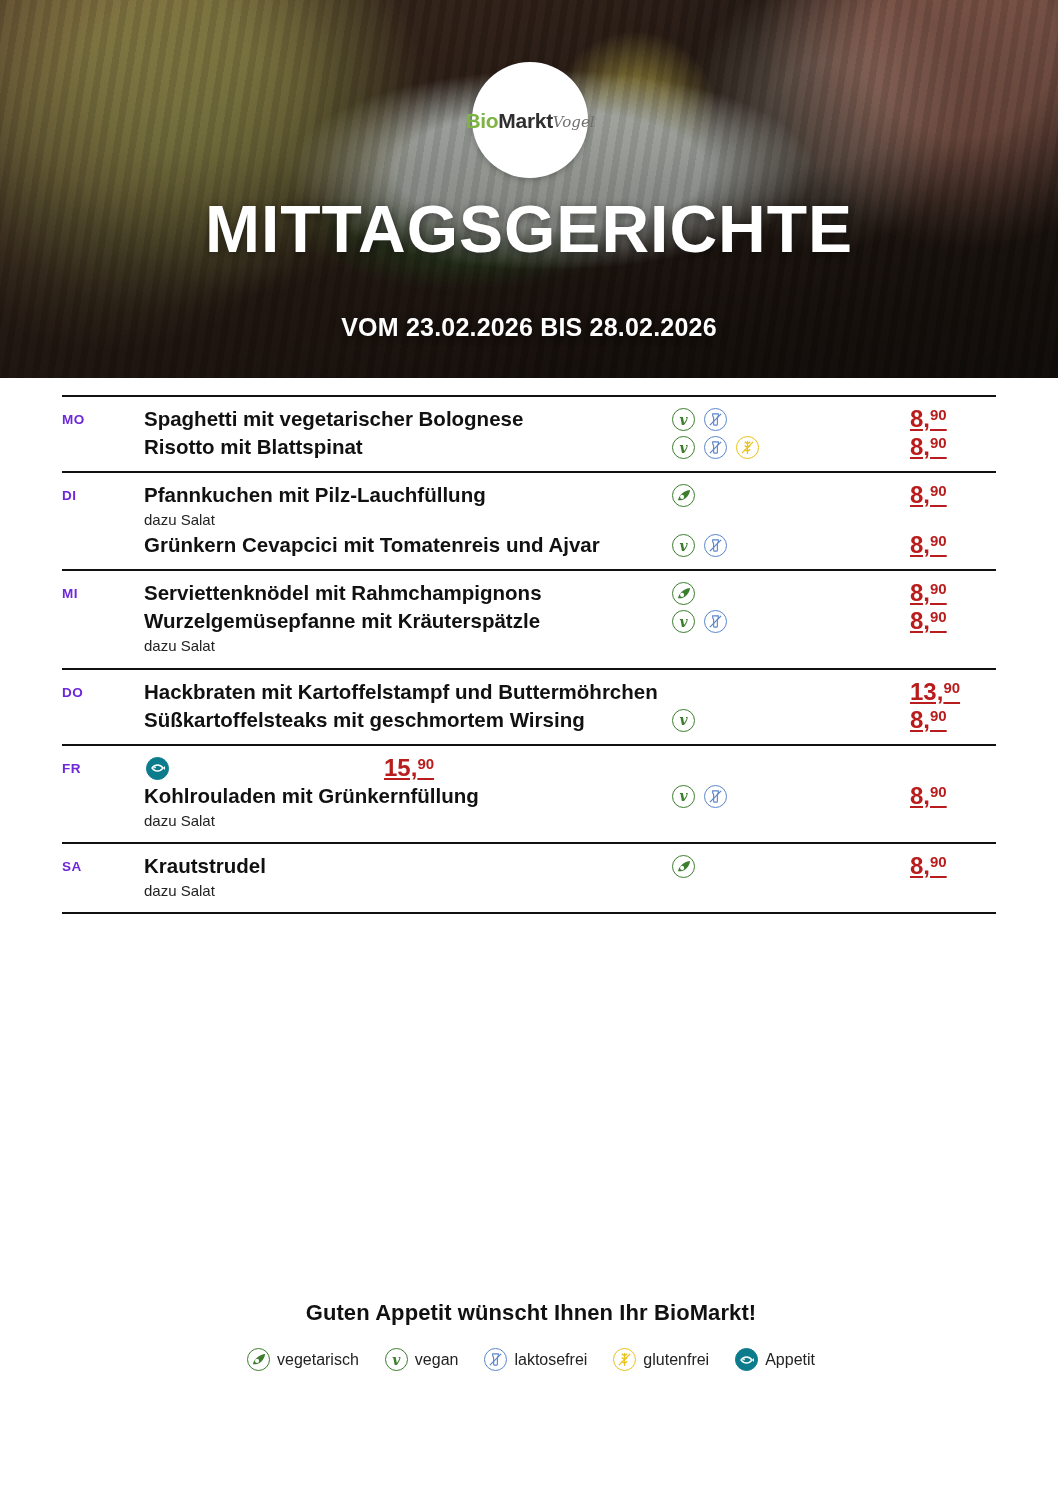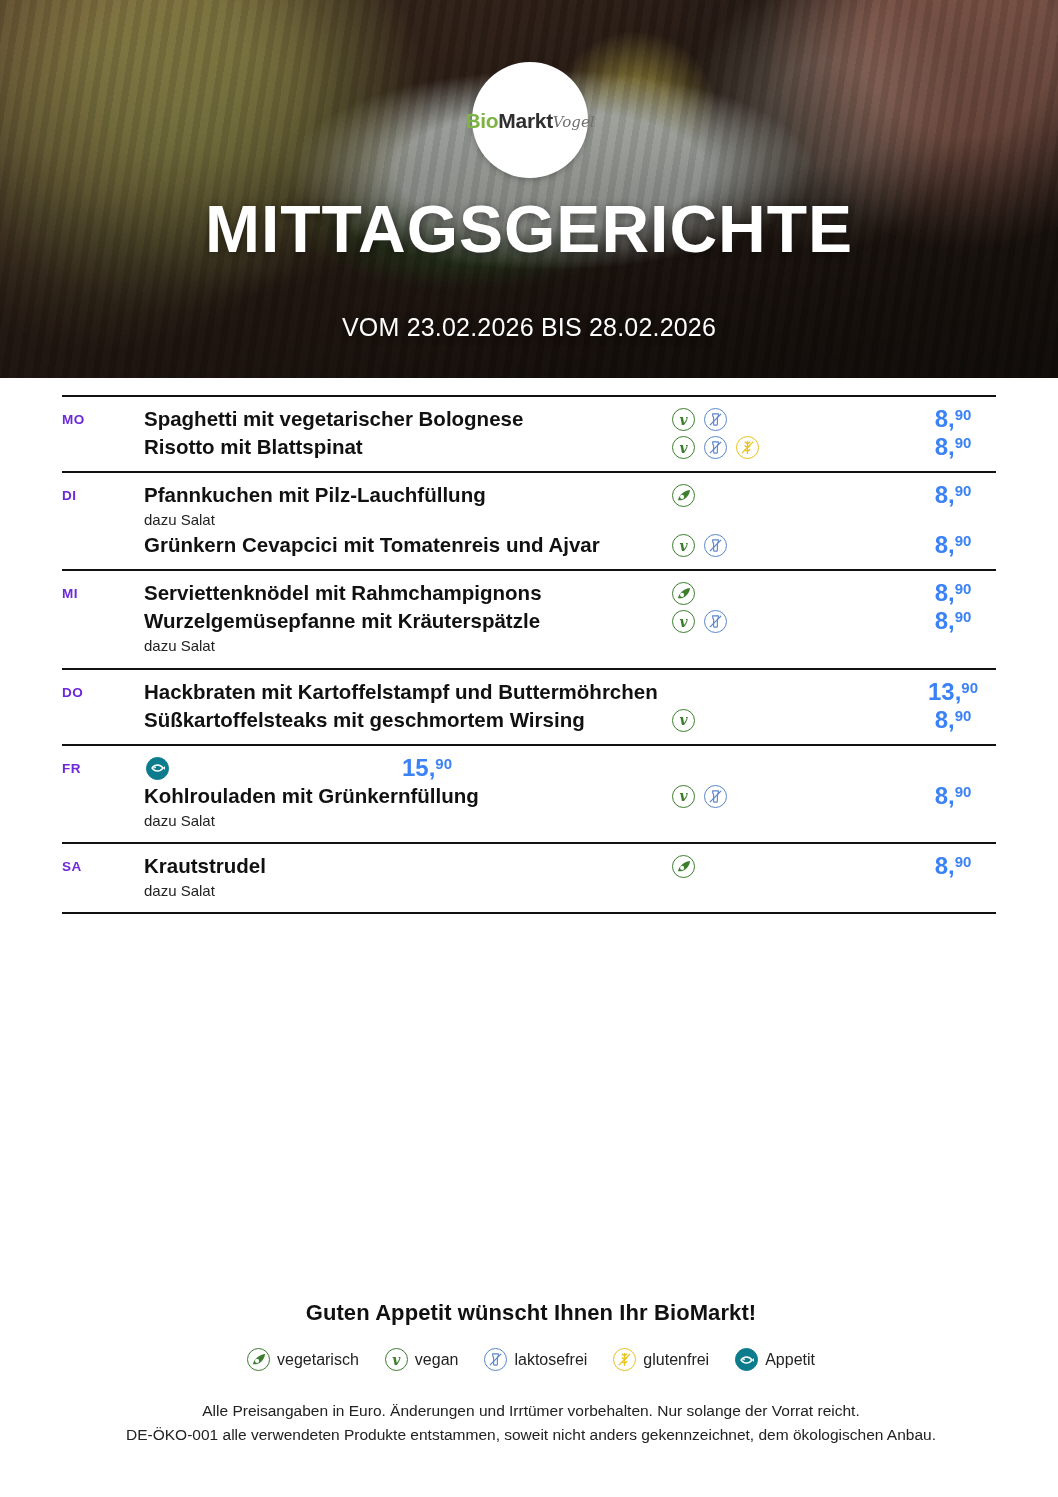--- a/index.html
+++ b/index.html
@@ -97,21 +97,21 @@
     line-height: 1;
     text-shadow: 0 2px 10px rgba(0,0,0,.45);
   }
   .hero-sub {
     position: absolute;
     left: 0; right: 0;
     top: 313px;
     text-align: center;
     color: #ffffff;
     font-size: 25px;
-    font-weight: normal;
+    font-weight: bold;
     letter-spacing: 0.2px;
     text-shadow: 0 2px 8px rgba(0,0,0,.45);
   }
 
   
   .menu {
     margin: 17px 62px 0 62px;
     width: 934px;
   }
   .day-block {
@@ -157,26 +157,27 @@
     width: 238px;
     display: flex;
     align-items: center;
     justify-content: flex-start;
     gap: 9px;
     padding-top: 2px;
     padding-left: 2px;
   }
   .price {
     flex: 0 0 86px;
-    text-align: center;
+    text-align: left;
     font-size: 24px;
     font-weight: bold;
-    color: #3b82f6;
+    color: #b91c1c;
     white-space: nowrap;
     line-height: 1.1;
+    text-decoration: underline;
   }
   .price sup {
     font-size: 15px;
     vertical-align: baseline;
     position: relative;
     top: -7px;
   }
 
   
   .chip {
@@ -459,17 +460,13 @@
         <span class="chip chip-wildfang">
           <svg width="16" height="16" viewBox="0 0 16 16">
             <path d="M2 8 C5 4, 10 4, 13 8 C10 12, 5 12, 2 8 Z" fill="none" stroke="#ffffff" stroke-width="1.3"></path>
             <path d="M13 8 l2 -2 v4 z" fill="#ffffff"></path>
             <circle cx="5" cy="7.4" r="0.9" fill="#ffffff"></circle>
           </svg>
         </span>
         <span>Appetit</span>
       </div>
     </div>
-  <div class="disclaimer">
-    <div>Alle Preisangaben in Euro. Änderungen und Irrtümer vorbehalten. Nur solange der Vorrat reicht.</div>
-    <div>DE-ÖKO-001 alle verwendeten Produkte entstammen, soweit nicht anders gekennzeichnet, dem ökologischen Anbau.</div>
-  </div>
 </div>
 
 </body></html>

